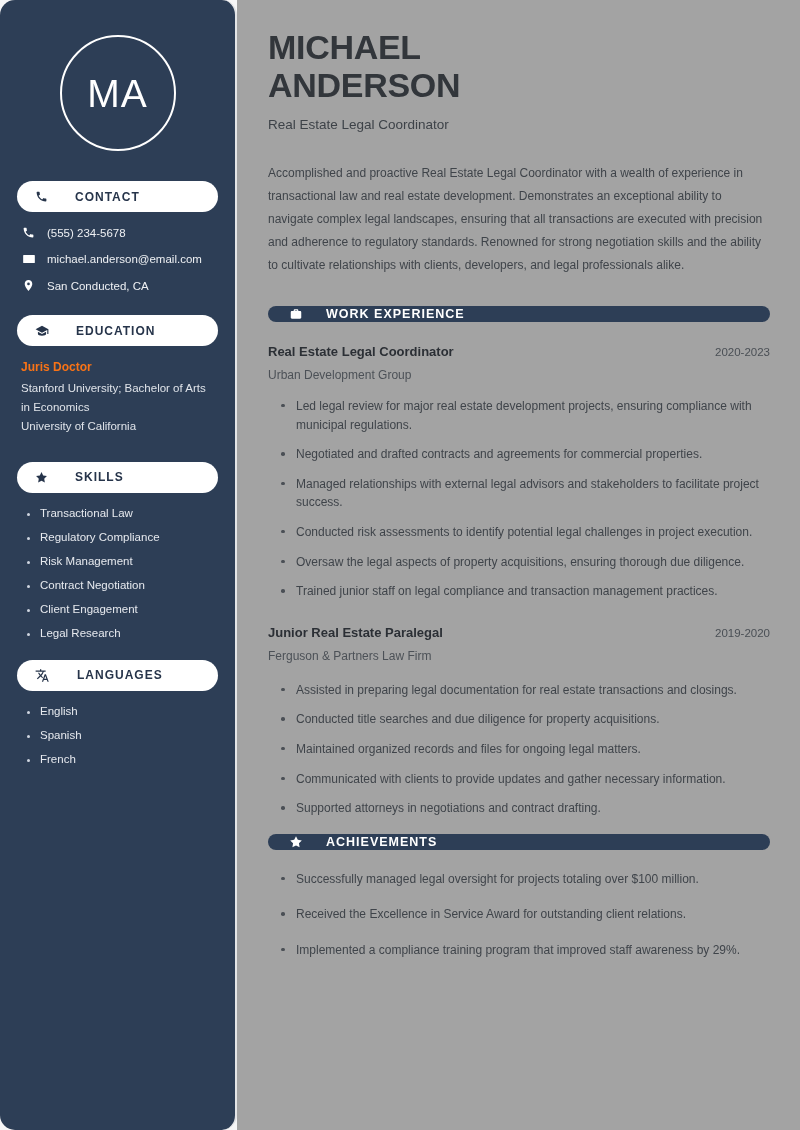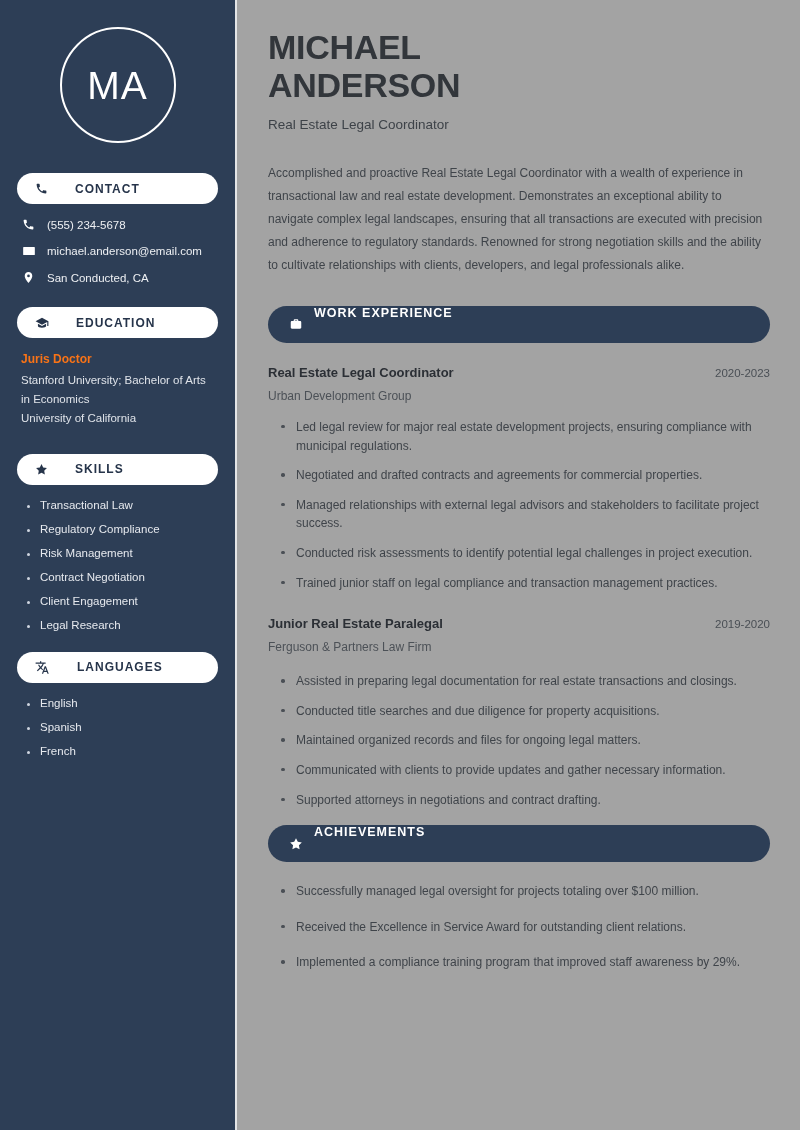--- a/index.html
+++ b/index.html
@@ -15,23 +15,24 @@
     background: #f6f6f7;
     overflow: hidden;
   }
 
   
   .sidebar {
     width: 237px;
     flex: 0 0 237px;
     background: #2d3e56;
     color: #ffffff;
-    padding: 4px 17px;
+    padding: 12px 17px;
     border-right: 2px solid #e3e4e6;
     position: relative;
+    border-radius: 15px;
   }
 
   .avatar-wrap {
     display: flex; justify-content: center;
     margin-top: 23px; margin-bottom: 30px;
   }
   .avatar {
     width: 116px; height: 116px;
     border: 2px solid #ffffff;
     border-radius: 50%;
@@ -130,23 +131,23 @@
     color: #3f444a;
     line-height: 1.92;
     text-align: left;
   }
 
   
   .pill-dark {
     background: #2d3e56;
     color: #ffffff;
     border-radius: 999px;
-    height: 37px;
-    display: flex; 
-    gap: 11px;
+    height: 16px;
+    display: flex; align-items: center;
+    gap: 23px;
     padding: 0 21px;
     font-size: 12.5px;
     font-weight: bold;
     letter-spacing: 1.0px;
     margin-top: 29px;
   }
   .pill-dark .ico { display: flex; align-items: center; }
   .pill-dark .ico svg { display: block; }
 
   .job { margin-top: 22px; }
@@ -313,20 +314,21 @@
       <div class="job-head">
         <span class="job-title">Real Estate Legal Coordinator</span>
         <span class="job-dates">2020-2023</span>
       </div>
       <div class="job-company">Urban Development Group</div>
       <ul class="main-bullets">
         <li>Led legal review for major real estate development projects, ensuring compliance with municipal regulations.</li>
         <li>Negotiated and drafted contracts and agreements for commercial properties.</li>
         <li>Managed relationships with external legal advisors and stakeholders to facilitate project success.</li>
         <li>Conducted risk assessments to identify potential legal challenges in project execution.</li>
+        <li>Oversaw the legal aspects of property acquisitions, ensuring thorough due diligence.</li>
         <li>Trained junior staff on legal compliance and transaction management practices.</li>
       </ul>
     </div>
 
     <div class="job" style="margin-top:24px;">
       <div class="job-head">
         <span class="job-title">Junior Real Estate Paralegal</span>
         <span class="job-dates">2019-2020</span>
       </div>
       <div class="job-company">Ferguson &amp; Partners Law Firm</div>

